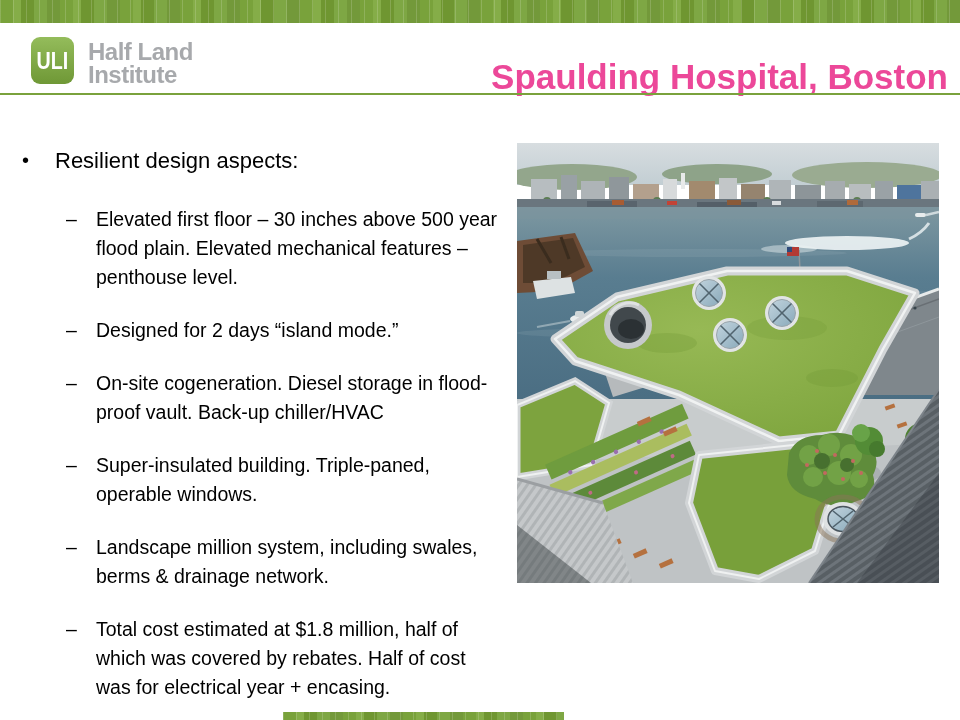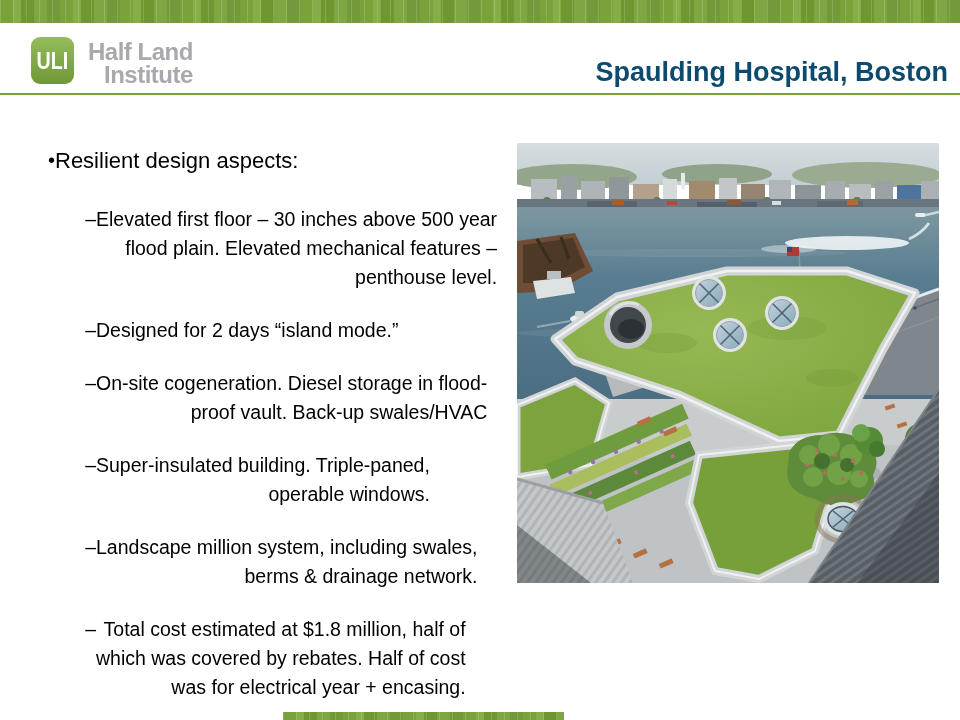--- a/index.html
+++ b/index.html
@@ -1,18 +1,18 @@
 <!DOCTYPE html>
 <html><head>
 <meta charset="utf-8">
 <style>
   html,body { margin:0; padding:0; background:#ffffff; }
   .slide {
     position:relative; width:960px; height:720px; background:#ffffff;
-    overflow:hidden; font-family:"Liberation Sans", sans-serif; color:#000;text-align:right;
+    overflow:hidden; font-family:"Liberation Sans", sans-serif; color:#000;
   }
   .stripe-bar {
     background:
       repeating-linear-gradient(90deg, rgba(255,255,255,.16) 0 1px, rgba(255,255,255,0) 1px 13px),
       repeating-linear-gradient(90deg, #79a23b 0 13px, #85ad48 13px 21px, #6f9631 21px 34px, #7ea744 34px 47px, #73993a 47px 60px);
   }
   .top-bar { position:absolute; top:0; left:0; width:960px; height:23px; }
   .bottom-bar { position:absolute; bottom:0; left:283px; width:281px; height:8px; }
   .logo-mark {
     position:absolute; left:31px; top:37px; width:43px; height:47px;
@@ -20,21 +20,21 @@
     display:flex; align-items:center; justify-content:center;
     color:#fff; font-weight:bold; font-size:24px;
   }
   .logo-mark span { display:inline-block; transform:scaleX(.82); }
   .org-name {
     position:absolute; left:88px; top:40px; color:#a7a9ac; font-weight:bold;
     font-size:24px; line-height:23px; letter-spacing:-0.5px;
   }
   .slide-title {
     position:absolute; right:12px; top:57px; margin:0;
-    color:#0c4a6e; font-size:27px; font-weight:bold; white-space:nowrap;
+    color:#ec4899; font-size:35px; font-weight:bold; white-space:nowrap;
   }
   .header-rule { position:absolute; left:0; top:93px; width:960px; height:2px; background:#7aa23c; }
   .content { position:absolute; left:22px; top:146px; width:500px; }
   .main-bullet { display:flex; font-size:22px; line-height:29px; margin-bottom:30px; }
   .main-bullet .dot { width:33px; flex:none; font-size:20px; }
   .sub-list { margin-left:44px; }
   .sub-item { display:flex; font-size:19.5px; line-height:29px; margin-bottom:24px; }
   .sub-item .dash { width:30px; flex:none; }
   .sub-text div { white-space:nowrap; }
   .photo { position:absolute; left:517px; top:143px; width:422px; height:440px; }
@@ -79,21 +79,21 @@
         <span class="dash">–</span>
         <div class="sub-text">
           <div>Designed for 2 days “island mode.”</div>
         </div>
       </div>
 
       <div class="sub-item">
         <span class="dash">–</span>
         <div class="sub-text">
           <div>On-site cogeneration. Diesel storage in flood-</div>
-          <div>proof vault. Back-up swales/HVAC</div>
+          <div>proof vault. Back-up chiller/HVAC</div>
         </div>
       </div>
 
       <div class="sub-item">
         <span class="dash">–</span>
         <div class="sub-text">
           <div>Super-insulated building. Triple-paned,</div>
           <div>operable windows.</div>
         </div>
       </div>

